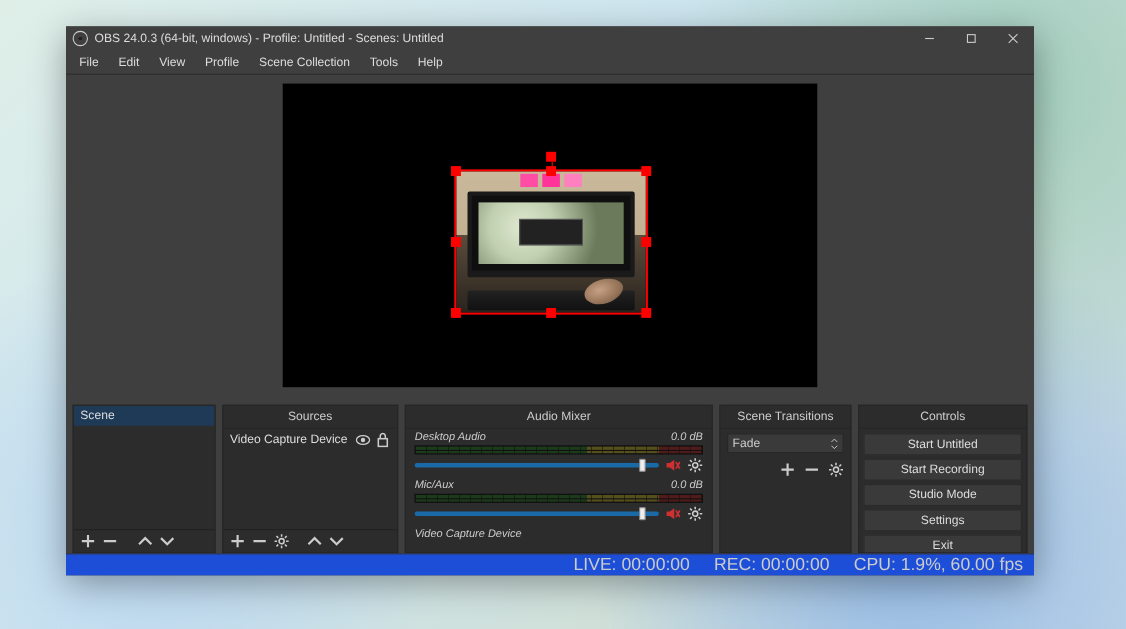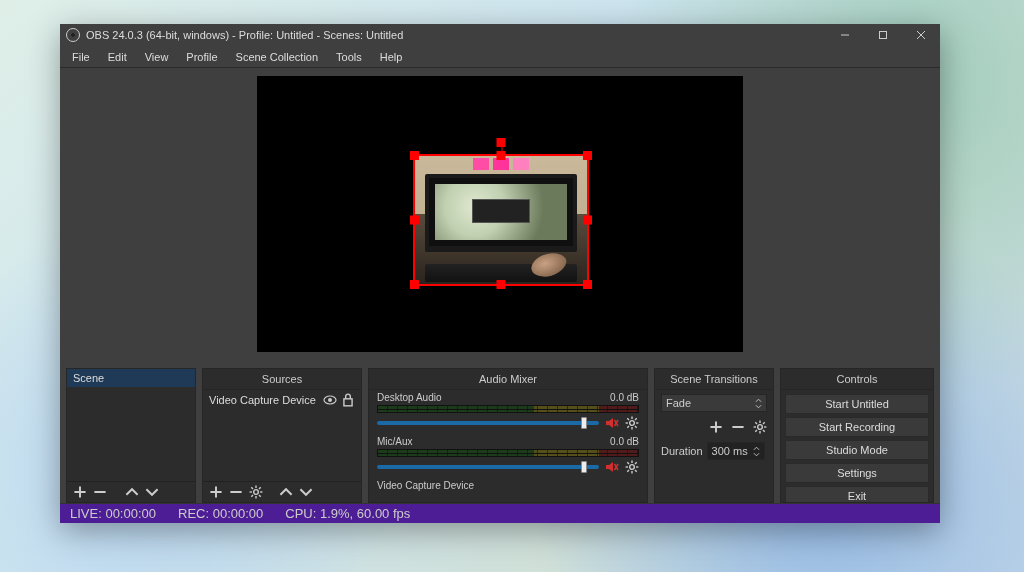--- a/index.html
+++ b/index.html
@@ -116,21 +116,21 @@
   .dropdown { flex:1; background:#3a3a3a; border:1px solid #262626; padding:2px 4px; display:flex; align-items:center; justify-content:space-between; }
   .spinbox { width:58px; background:#222; border:1px solid #262626; padding:2px 4px; display:flex; align-items:center; justify-content:space-between; }
   .spin-arrows { display:flex; flex-direction:column; gap:1px; }
   .spin-arrows svg { width:7px; height:5px; }
 
   
   .controls-panel .panel-body { display:flex; flex-direction:column; padding:4px 4px; gap:3px; }
   .ctrl-btn { background:#3a3a3a; border:1px solid #2a2a2a; color:#ddd; font-size:11px; text-align:center; padding:3px 2px; }
 
   
-  .statusbar { height: 20px; display:flex; align-items:center; gap:22px; padding:0 10px; font-size:13px; color:#ccc; background:#4c1d95; border-top:1px solid #333; }
+  .statusbar { height: 20px; display:flex; align-items:center; justify-content:flex-end; gap:22px; padding:0 10px; font-size:16px; color:#ccc; background:#1d4ed8; border-top:1px solid #333; }
 </style>
 </head>
 <body>
 
 <div class="desktop-bg"></div>
 
 <div class="window">
 
   <div class="titlebar">
     <div class="obs-logo"></div>
@@ -282,21 +282,21 @@
         <span class="icon-btn">
             <svg viewBox="0 0 10 10">
               <polyline points="1,3 5,7 9,3" fill="none" stroke="currentColor" stroke-width="1.4"></polyline>
             </svg>
           </span>
       </div>
     </div>
 
     <div class="panel mixer-panel">
       <div class="panel-header">Audio Mixer</div>
-      <div class="panel-body" style="overflow-y:auto;">
+      <div class="panel-body" style="overflow-y:auto;font-style:italic;">
 
         <div class="track">
           <div class="track-head">
             <span>Desktop Audio</span>
             <span>0.0 dB</span>
           </div>
           <div class="meter">
               <div class="grad"></div>
               <div class="ticks"></div>
             </div>
@@ -413,34 +413,20 @@
                   <line x1="0.5" y1="6" x2="2.5" y2="6"></line>
                   <line x1="9.5" y1="6" x2="11.5" y2="6"></line>
                   <line x1="2" y1="2" x2="3.4" y2="3.4"></line>
                   <line x1="8.6" y1="8.6" x2="10" y2="10"></line>
                   <line x1="10" y1="2" x2="8.6" y2="3.4"></line>
                   <line x1="3.4" y1="8.6" x2="2" y2="10"></line>
                 </g>
               </svg>
             </span>
         </div>
-        <div class="trow">
-          <span>Duration</span>
-          <div class="spinbox">
-            <span>300 ms</span>
-            <span class="spin-arrows">
-                <svg viewBox="0 0 8 5">
-                  <polyline points="1,4 4,1 7,4" fill="none" stroke="currentColor" stroke-width="1"></polyline>
-                </svg>
-                <svg viewBox="0 0 8 5">
-                  <polyline points="1,1 4,4 7,1" fill="none" stroke="currentColor" stroke-width="1"></polyline>
-                </svg>
-              </span>
-          </div>
-        </div>
       </div>
     </div>
 
     <div class="panel controls-panel">
       <div class="panel-header">Controls</div>
       <div class="panel-body">
         <div class="ctrl-btn">Start Untitled</div>
         <div class="ctrl-btn">Start Recording</div>
         <div class="ctrl-btn">Studio Mode</div>
         <div class="ctrl-btn">Settings</div>

